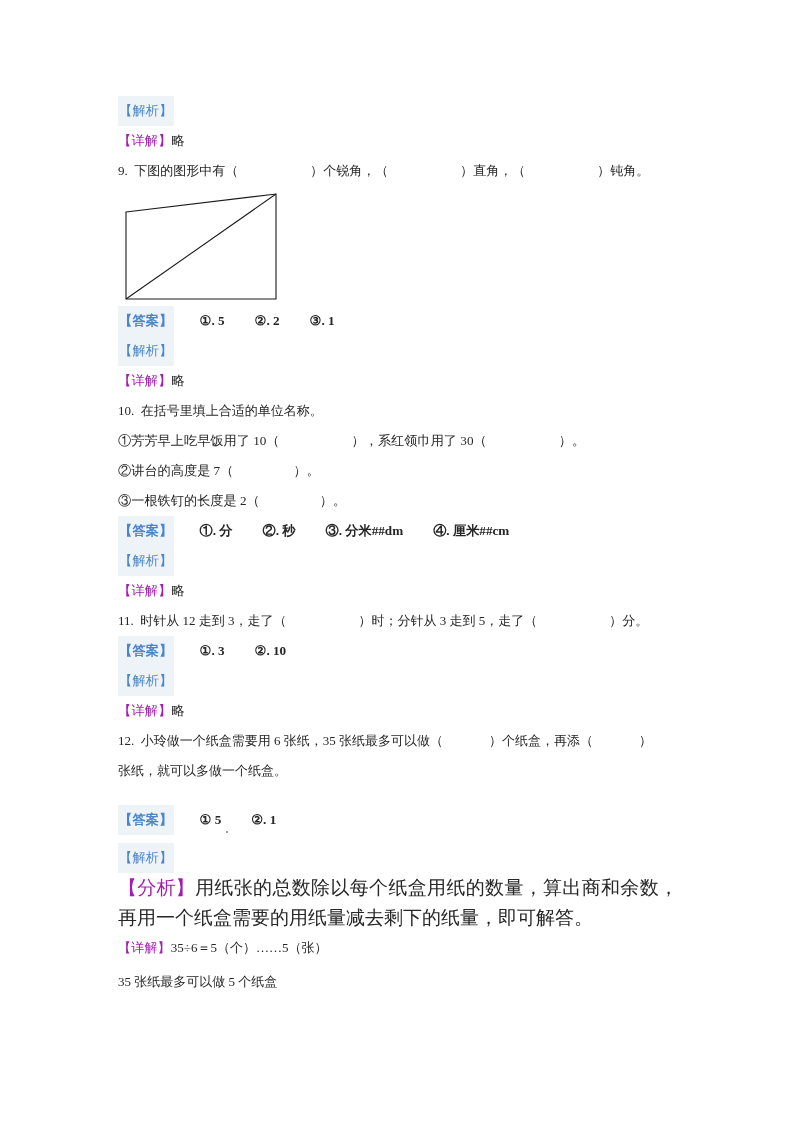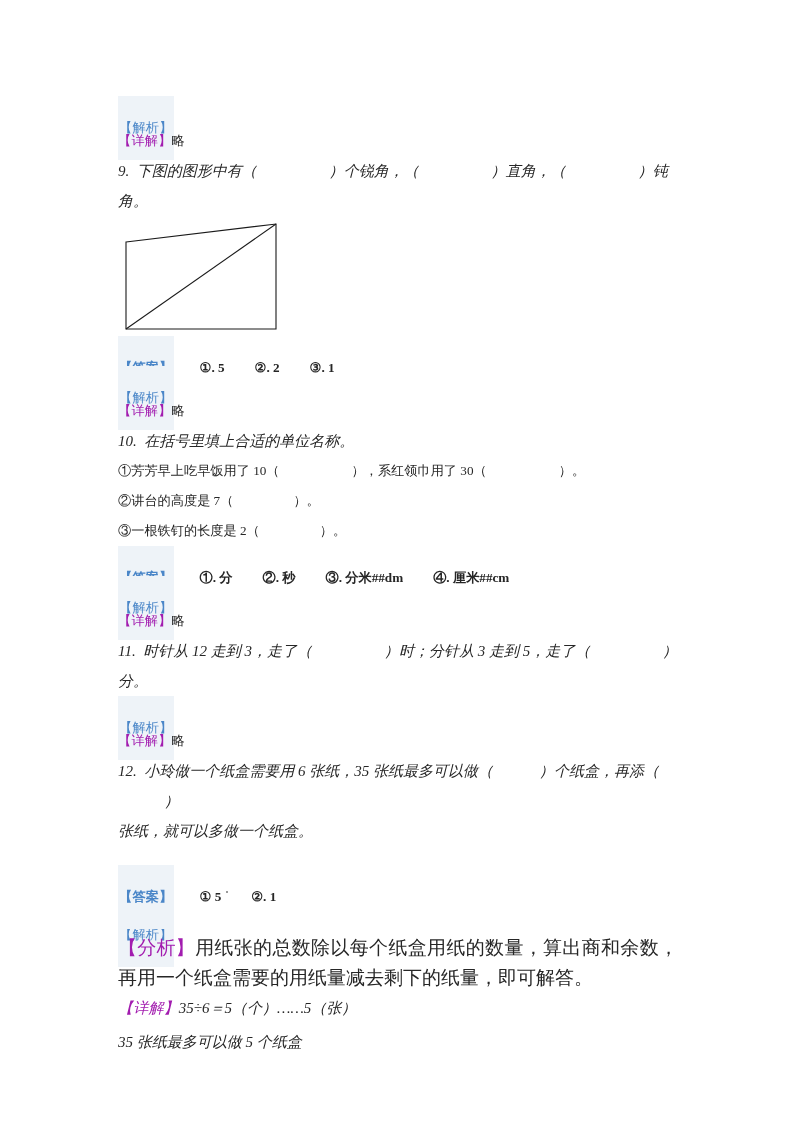--- a/index.html
+++ b/index.html
@@ -34,21 +34,21 @@
     line-height: 30px;
     height: 30px;
     white-space: nowrap;
     color: #262626;
     letter-spacing: 0.1px;
   }
   .tag {
     display: inline-block;
     color: #4a86c8;
     background: #eef3f8;
-    padding: 17px 1px;
+    padding: 0 1px;
     letter-spacing: 0.2px;
   }
   .tag-plain {
     display: inline-block;
     color: #a21caf;
     letter-spacing: 0.2px;
   }
   .ans-row {
     font-size: 13.2px;
     line-height: 30px;
@@ -59,24 +59,23 @@
   .ans-items {
     display: inline-block;
     color: #262626;
     margin-left: 26px;
   }
   .ans-item {
     display: inline-block;
     margin-right: 30px;
   }
   .q-line {
-    font-size: 15px;
-    line-height: 30px;
-    color: #262626;
-    font-style: italic;
+    font-size: 13px;
+    line-height: 30px;
+    color: #262626;
   }
   .gap {
     display: inline-block;
   }
   .gap-sm { width: 46px; }
   .gap-md { width: 60px; }
   .gap-lg { width: 72px; }
   .figure-wrap {
     height: 120px;
     position: relative;
@@ -172,20 +171,23 @@
 
     <div class="line">
       <span class="tag-plain">【详解】</span><span>略</span>
     </div>
 
     <div class="q-line">
       <span>11.</span>&nbsp;
       <span>时针从 12 走到 3，走了（</span><span class="gap gap-lg"></span><span>）时；分针从 3 走到 5，走了（</span><span class="gap gap-lg"></span><span>）分。</span>
     </div>
 
+    <div class="ans-row">
+      <span class="tag">【答案】</span><span class="ans-items"><span class="ans-item">①. 3</span><span class="ans-item">②. 10</span></span>
+    </div>
 
     <div class="line">
       <span class="tag">【解析】</span>
     </div>
 
     <div class="line">
       <span class="tag-plain">【详解】</span><span>略</span>
     </div>
 
     <div class="q-line">

